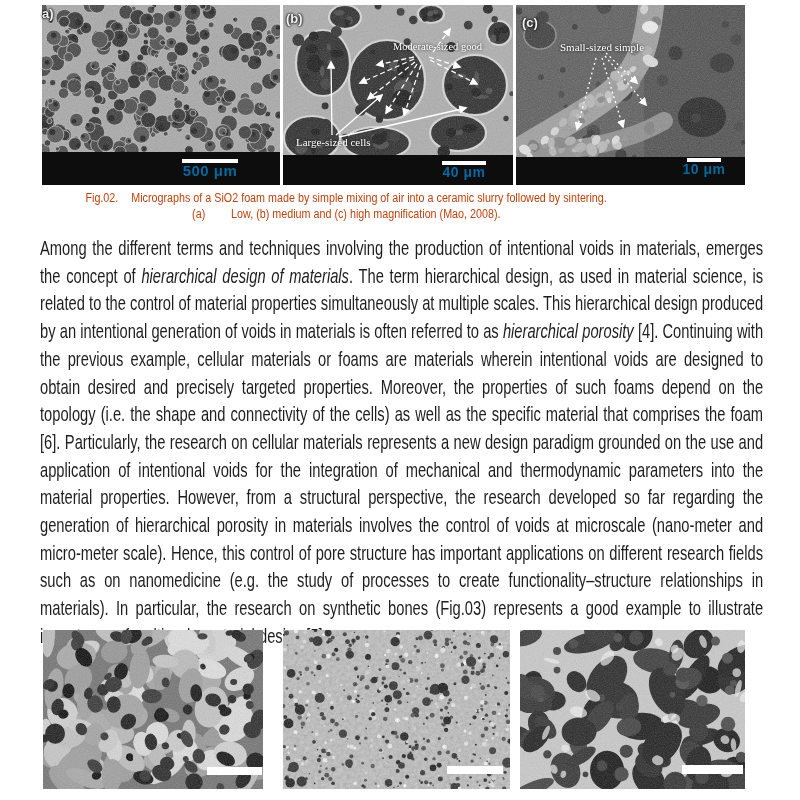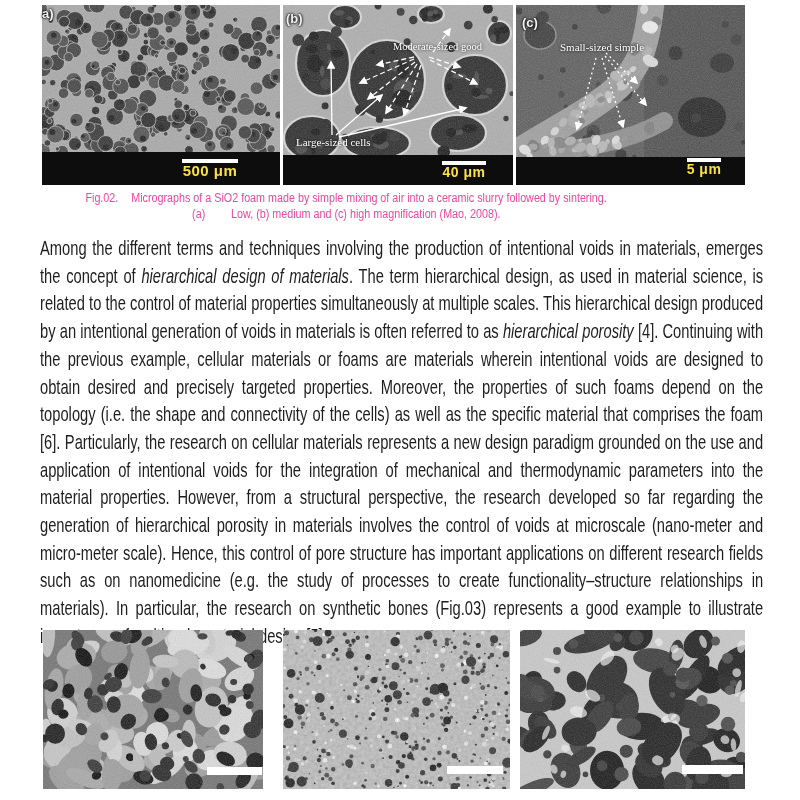--- a/index.html
+++ b/index.html
@@ -6,23 +6,23 @@
   .page{position:relative;width:800px;height:800px;background:#ffffff;overflow:hidden;
         font-family:"Liberation Sans",sans-serif;}
   .panel{position:absolute;background:#000;}
   .panel svg{position:absolute;left:0;top:0;display:block;}
   .panel .arrows{z-index:3;}
   .plabel{position:absolute;z-index:5;color:#f2f2f2;font-weight:bold;font-size:13px;
           text-shadow:0 0 3px #000, 0 0 2px #000;}
   .ann{position:absolute;z-index:5;color:#ffffff;font-family:"Liberation Serif",serif;
        white-space:nowrap;text-shadow:0 0 3px rgba(0,0,0,.9);}
   .sbar{position:absolute;z-index:5;background:#ffffff;}
-  .sbtext{position:absolute;z-index:5;color:#fde047;font-weight:bold;text-align:center;
+  .sbtext{position:absolute;z-index:5;color:#0369a1;font-weight:bold;text-align:center;
           letter-spacing:.5px;}
-  .caption{position:absolute;left:0;width:693px;text-align:center;color:#ec4899;font-size:12.5px;}
+  .caption{position:absolute;left:0;width:693px;text-align:center;color:#c2410c;font-size:12.5px;}
   .cap-inner{display:inline-flex;transform:scaleX(0.86);white-space:nowrap;}
   .cap-gap1{width:15px;}
   .cap-gap2{width:30px;}
   .bodytext{position:absolute;left:40px;top:234px;width:1033px;transform:scaleX(0.70);
             transform-origin:top left;font-size:21px;line-height:27.7px;color:#1e1e1e;
             text-align:justify;}
   .bodytext .it{font-style:italic;}
   .bimg{position:absolute;background:#888;}
   .bimg svg{position:absolute;left:0;top:0;display:block;}
 </style>
@@ -670,21 +670,21 @@
       <g stroke="#ffffff" stroke-width="1.3" fill="none" stroke-dasharray="2 3">
         <line x1="80" y1="53" x2="61" y2="124" marker-end="url(#ah)"></line>
         <line x1="86" y1="53" x2="107" y2="122" marker-end="url(#ah)"></line>
         <line x1="89" y1="51" x2="130" y2="100" marker-end="url(#ah)"></line>
         <line x1="90" y1="48" x2="121" y2="78" marker-end="url(#ah)"></line>
       </g>
     </svg>
     <div class="plabel" style="left:6px;top:10px">(c)</div>
     <div class="ann" style="left:44px;top:36px;font-size:11px">Small-sized simple</div>
     <div class="sbar" style="left:171px;top:153px;width:34px;height:4px"></div>
-    <div class="sbtext" style="left:162px;top:156px;width:52px;font-size:14px">5 μm</div>
+    <div class="sbtext" style="left:162px;top:156px;width:52px;font-size:14px">10 μm</div>
   </div>
 
   <div class="caption" style="top:191px">
     <div class="cap-inner">
       <span>Fig.02.</span>
       <span class="cap-gap1"></span>
       <span>Micrographs of a SiO2 foam made by simple mixing of air into a ceramic slurry followed by sintering.</span>
     </div>
   </div>
   <div class="caption" style="top:207px">

